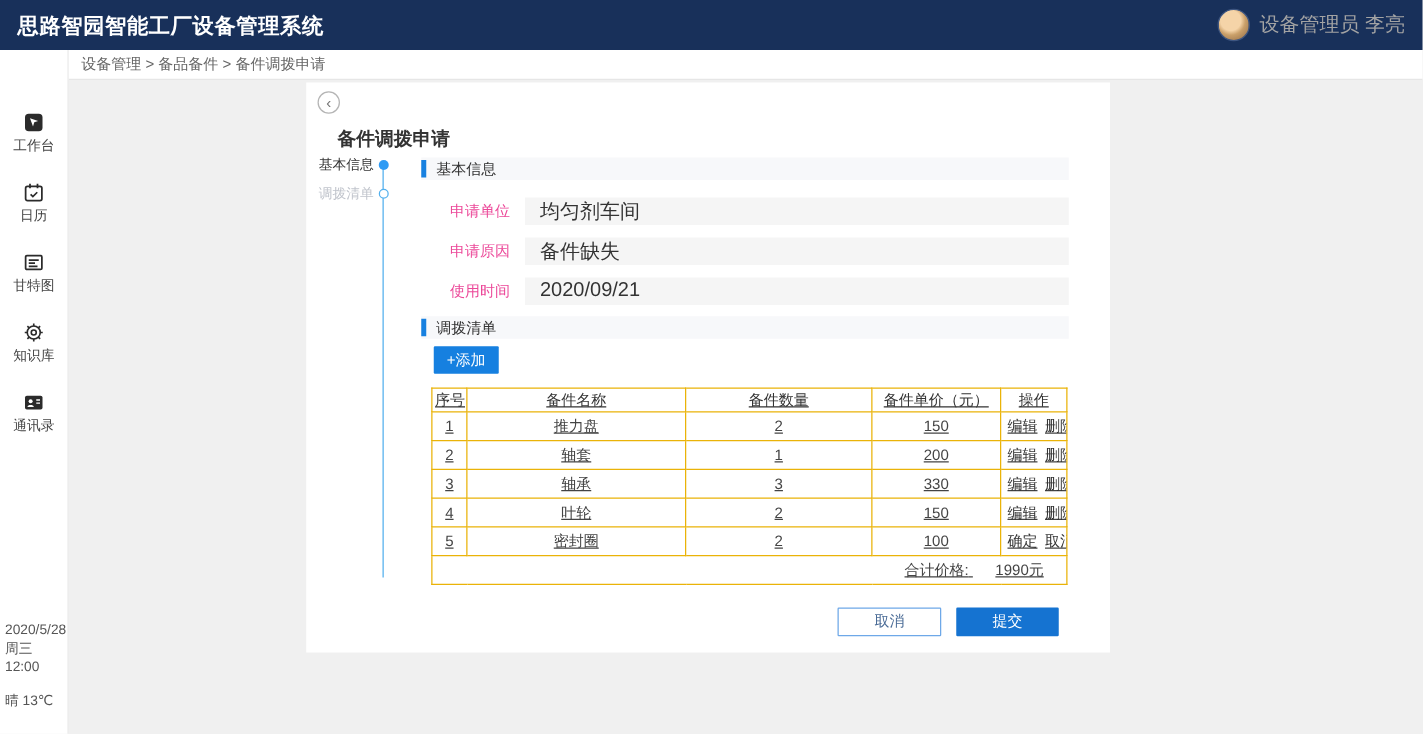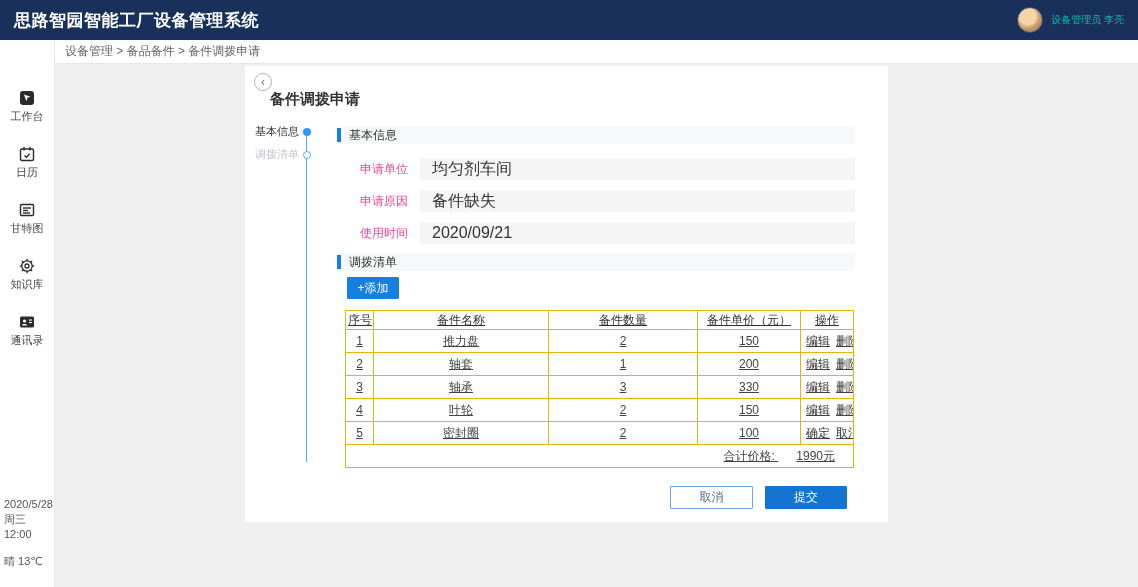--- a/index.html
+++ b/index.html
@@ -15,21 +15,21 @@
     padding:10px 14px;
   }
   .app-title { font-size:17px; font-weight:bold; letter-spacing:.5px; }
   .user-area { display:flex; align-items:center; gap:8px; cursor:pointer; }
   .avatar {
     width:26px; height:26px; border-radius:50%;
     background: radial-gradient(circle at 40% 35%, #f5d4a8 0 38%, #caa06a 55%, #8a6542 100%);
     border:1px solid #3d5挂580;
     border:1px solid #3d5580;
   }
-  .user-name { font-size:10px; color:#14b8a6; }
+  .user-name { font-size:16px; color:#a3a3a3; }
 
   
   .sidebar {
     position:absolute; left:0; top:40px; width:55px; height:547px;
     background:#fff; border-right:1px solid #e8e8e8;
     display:flex; flex-direction:column;
   }
   .side-items { padding-top:50px; display:flex; flex-direction:column; gap:22px; align-items:center; }
   .side-item { display:flex; flex-direction:column; align-items:center; gap:3px; cursor:pointer; }
   .side-item .lbl { font-size:11px; color:#444; white-space:nowrap; }
@@ -47,21 +47,21 @@
 
   
   .content { position:absolute; left:55px; top:64px; width:1083px; height:523px; background:#f0f0f0; }
   .card { position:absolute; left:190px; top:2px; width:643px; height:456px; background:#fff; }
 
   .back-btn {
     position:absolute; left:9px; top:7px; width:18px; height:18px; border-radius:50%;
     border:1px solid #b5b5b5; color:#777; display:flex; align-items:center; justify-content:center;
     font-size:12px; line-height:1; cursor:pointer; background:#fff;
   }
-  .page-title { position:absolute; left:25px; top:24px; font-size:15px; font-weight:bold; color:#333; }
+  .page-title { position:absolute; left:25px; top:36px; font-size:15px; font-weight:bold; color:#333; }
 
   
   .step-line { position:absolute; left:61px; top:66px; width:1px; height:330px; background:#53b0ee; }
   .step { position:absolute; display:flex; align-items:center; }
   .step .s-label { width:50px; text-align:right; font-size:11px; margin-right:4px; }
   .step .dot { width:8px; height:8px; border-radius:50%; }
   .step-1 { left:4px; top:58px; }
   .step-1 .s-label { color:#333; }
   .step-1 .dot { background:#2f9bf4; }
   .step-2 { left:4px; top:81px; }

